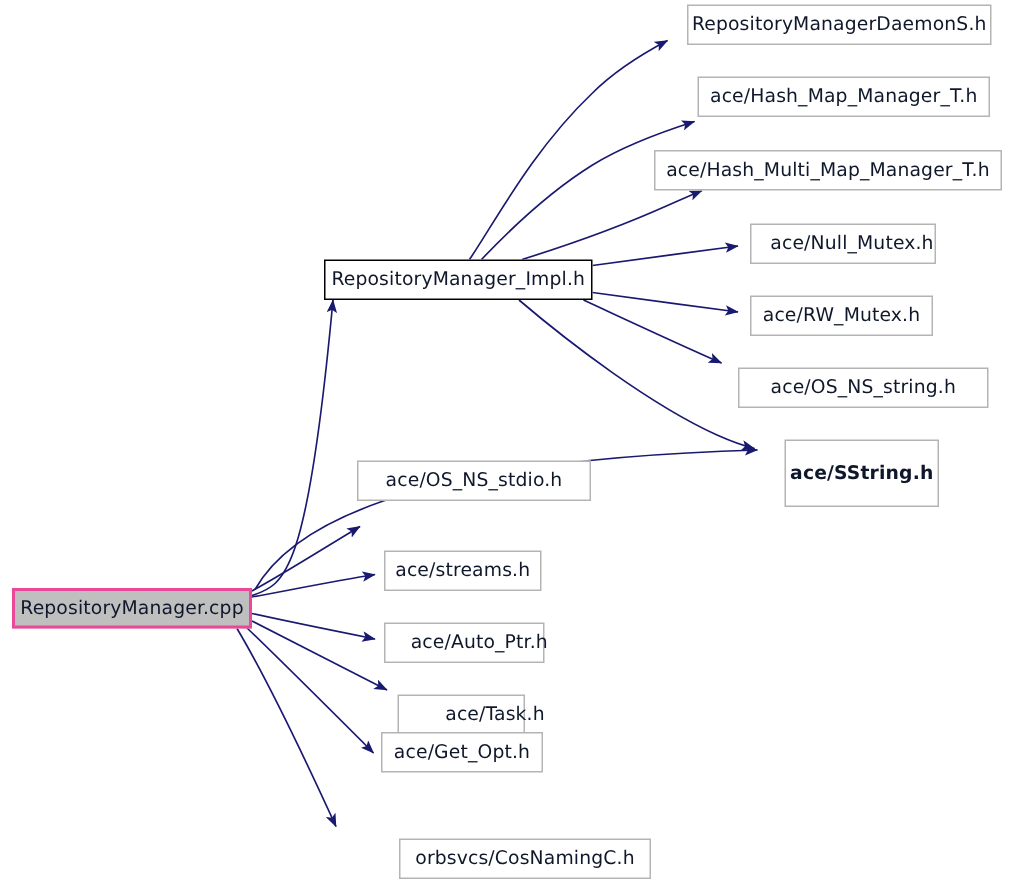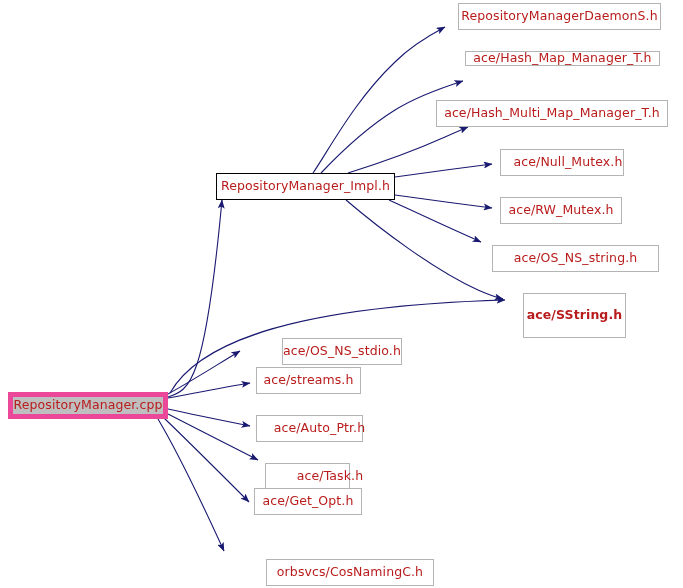--- a/index.html
+++ b/index.html
@@ -26,28 +26,28 @@
     height: 588px;
   }
   .node-box {
     position: absolute;
     box-sizing: border-box;
     display: flex;
     align-items: center;
     justify-content: center;
     border: 1px solid #b4b4b4;
     background: #ffffff;
-    color: #b91c1c;
+    color: #0f172a;
     font-size: 12.5px;
     line-height: 1;
     white-space: nowrap;
     letter-spacing: 0.1px;
   }
   .node-box.root {
-    border: 5px solid #ec4899;
+    border: 2px solid #ec4899;
     background: #bfbfbf;
   }
   .node-box.highlight {
     border: 1px solid #000000;
     background: #ffffff;
   }
   .node-label {
     pointer-events: none;
   }
 </style>
@@ -84,39 +84,39 @@
   <div id="nodes-layer">
       <div class="node-box root" style="left: 8px; top: 392px; width: 160px; height: 27px;">
         <span class="node-label">RepositoryManager.cpp</span>
       </div>
       <div class="node-box highlight" style="left: 216px; top: 173px; width: 179px; height: 27px;">
         <span class="node-label">RepositoryManager_Impl.h</span>
       </div>
       <div class="node-box" style="left: 458px; top: 3px; width: 203px; height: 27px;">
         <span class="node-label">RepositoryManagerDaemonS.h</span>
       </div>
-      <div class="node-box" style="left: 465px; top: 51px; width: 195px; height: 15px;">
+      <div class="node-box" style="left: 465px; top: 51px; width: 195px; height: 27px;">
         <span class="node-label">ace/Hash_Map_Manager_T.h</span>
       </div>
       <div class="node-box" style="left: 436px; top: 100px; width: 232px; height: 27px;">
         <span class="node-label">ace/Hash_Multi_Map_Manager_T.h</span>
       </div>
       <div class="node-box" style="left: 500px; top: 149px; width: 124px; height: 27px; padding-left: 12px;">
         <span class="node-label">ace/Null_Mutex.h</span>
       </div>
       <div class="node-box" style="left: 500px; top: 197px; width: 122px; height: 27px;">
         <span class="node-label">ace/RW_Mutex.h</span>
       </div>
       <div class="node-box" style="left: 492px; top: 245px; width: 167px; height: 27px;">
         <span class="node-label">ace/OS_NS_string.h</span>
       </div>
       <div class="node-box" style="left: 523px; top: 293px; width: 103px; height: 45px; font-weight: bold;">
         <span class="node-label">ace/SString.h</span>
       </div>
-      <div class="node-box" style="left: 238px; top: 338px; width: 120px; height: 27px; margin-left: 44px;">
+      <div class="node-box" style="left: 238px; top: 307px; width: 156px; height: 27px;">
         <span class="node-label">ace/OS_NS_stdio.h</span>
       </div>
       <div class="node-box" style="left: 256px; top: 367px; width: 105px; height: 27px;">
         <span class="node-label">ace/streams.h</span>
       </div>
       <div class="node-box" style="left: 256px; top: 415px; width: 107px; height: 27px; padding-left: 20px;">
         <span class="node-label">ace/Auto_Ptr.h</span>
       </div>
       <div class="node-box" style="left: 265px; top: 463px; width: 85px; height: 27px; padding-left: 45px;">
         <span class="node-label">ace/Task.h</span>

